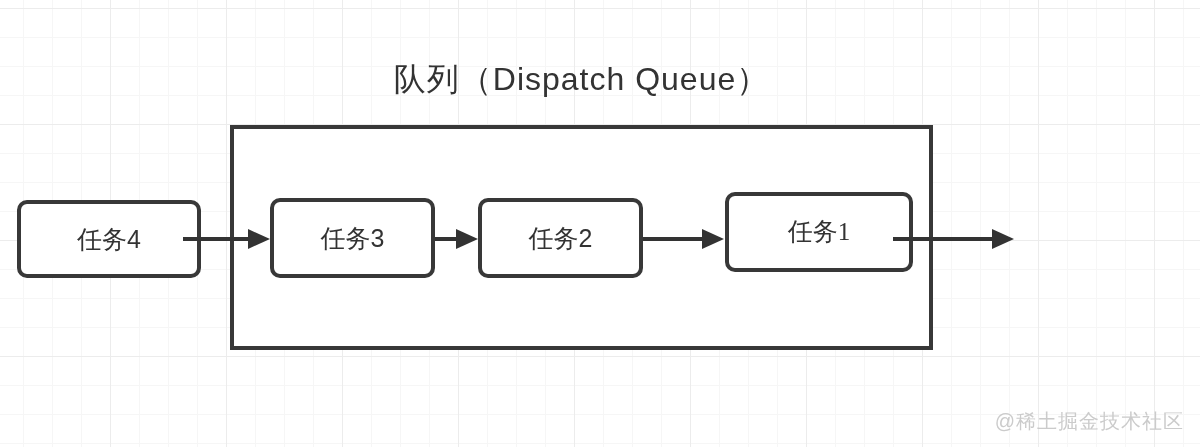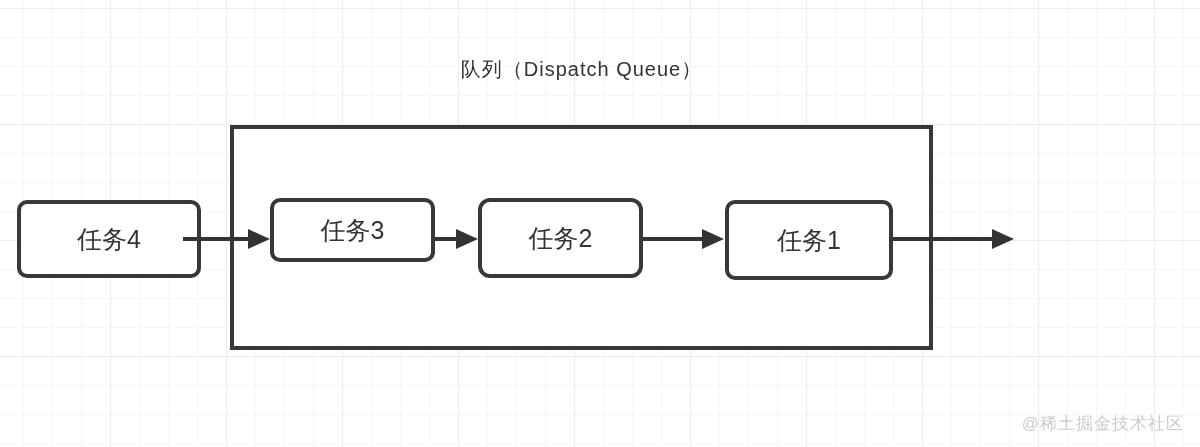--- a/index.html
+++ b/index.html
@@ -18,26 +18,26 @@
       linear-gradient(to right, #ececec 1px, transparent 1px),
       linear-gradient(to bottom, #ececec 1px, transparent 1px),
       linear-gradient(to right, #f6f6f6 1px, transparent 1px),
       linear-gradient(to bottom, #f6f6f6 1px, transparent 1px);
     background-size: 116px 116px, 116px 116px, 29px 29px, 29px 29px;
     background-position: -6px 8px, -6px 8px, -6px 8px, -6px 8px;
   }
   .diagram-title {
     position: absolute;
     left: 230px;
-    top: 49px;
+    top: 59px;
     width: 703px;
     height: 40px;
     line-height: 40px;
     text-align: center;
-    font-size: 20px;
+    font-size: 32px;
     color: #333333;
     letter-spacing: 1px;
   }
   .queue-container {
     position: absolute;
     left: 230px;
     top: 125px;
     width: 703px;
     height: 225px;
     box-sizing: border-box;
@@ -54,23 +54,23 @@
     align-items: center;
     justify-content: center;
     font-size: 25px;
     color: #333333;
     text-align: center;
     white-space: pre-line;
     line-height: 1.3;
     z-index: 2;
   }
   .node-task4     { left: 17px;   top: 200px; width: 184px; height: 78px; }
-  .node-task3     { left: 270px;  top: 198px; width: 165px; height: 64px; }
-  .node-task2     { left: 478px;  top: 198px; width: 165px; height: 80px; border-radius: 12px; }
-  .node-task1     { left: 725px;  top: 200px; width: 168px; height: 80px; }
+  .node-task3     { left: 270px;  top: 198px; width: 165px; height: 80px; }
+  .node-task2     { left: 478px;  top: 198px; width: 165px; height: 80px; }
+  .node-task1     { left: 725px;  top: 192px; width: 188px; height: 80px; font-family: Liberation Serif, serif; }
   .node-executing { left: 1015px; top: 198px; width: 166px; height: 82px; }
   .arrow-line {
     position: absolute;
     top: 237px;
     height: 4px;
     background: #333333;
     z-index: 3;
   }
   .arrow-head {
     position: absolute;
@@ -87,21 +87,21 @@
   .a2-line { left: 435px; width: 23px;  }
   .a2-head { left: 456px; }
   .a3-line { left: 643px; width: 61px;  }
   .a3-head { left: 702px; }
   .a4-line { left: 893px; width: 101px; }
   .a4-head { left: 992px; }
   .watermark {
     position: absolute;
     right: 16px;
     bottom: 12px;
-    font-size: 17px;
+    font-size: 20px;
     color: #cbcbcb;
     letter-spacing: 1px;
     z-index: 4;
   }
 </style>
 </head>
 <body>
 
 <div class="canvas">
 

